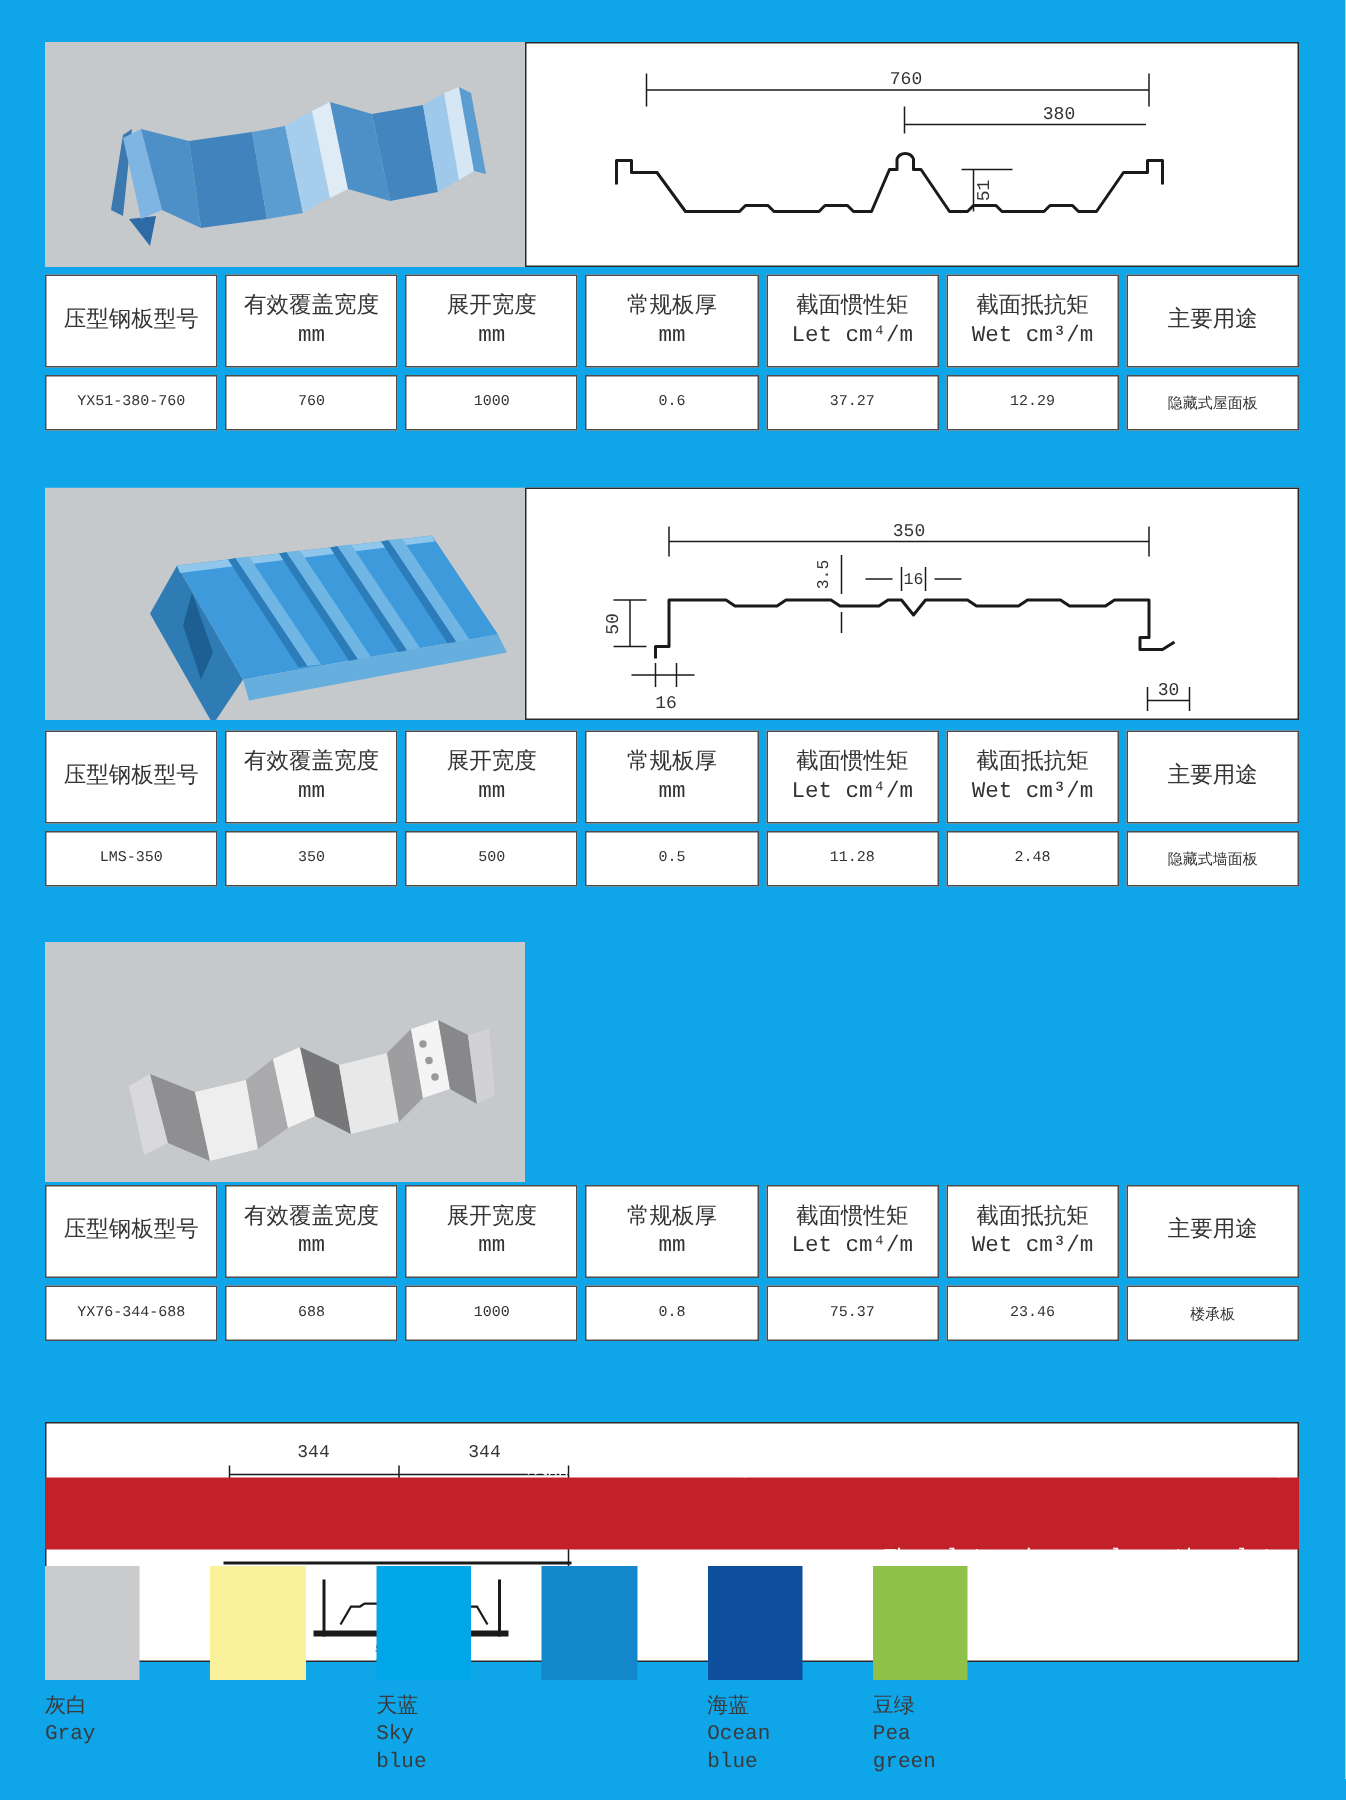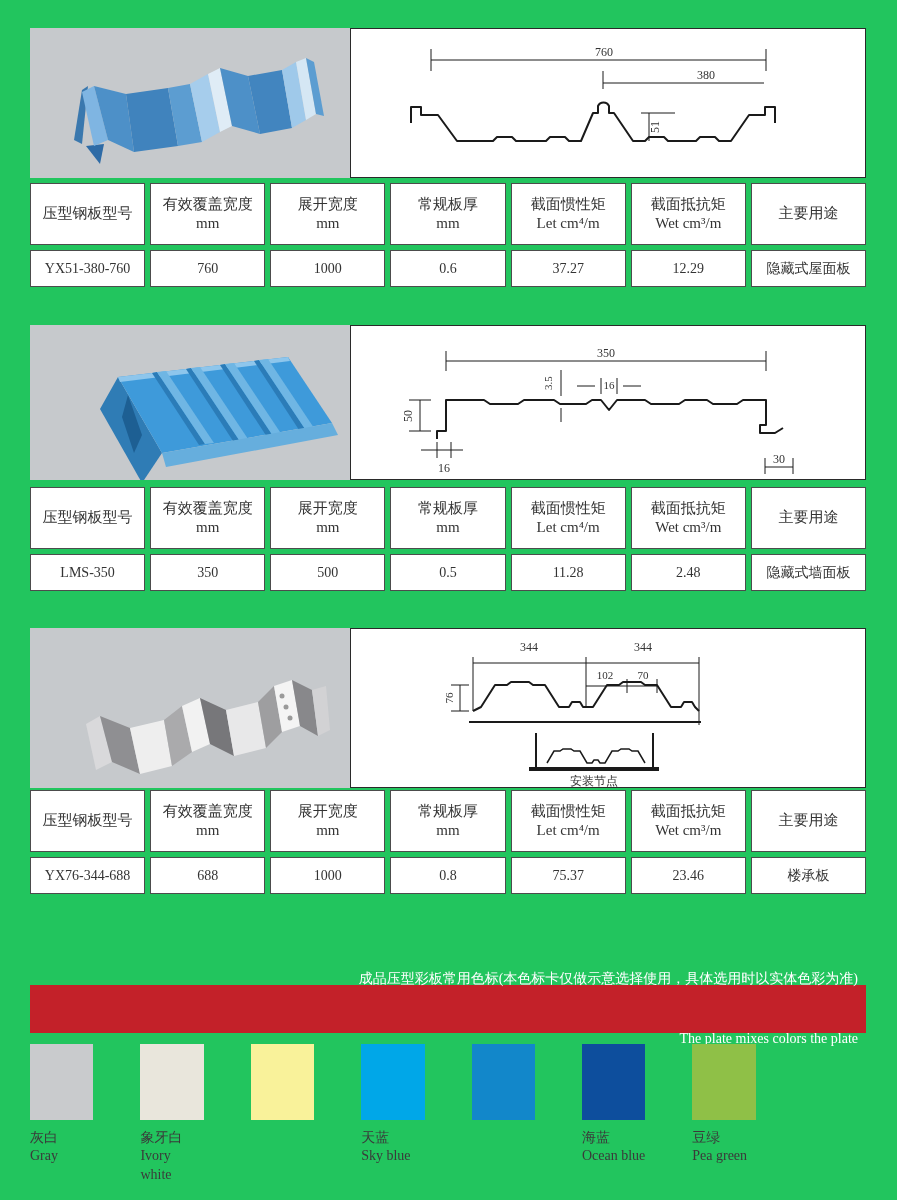--- a/index.html
+++ b/index.html
@@ -1,28 +1,28 @@
 <!DOCTYPE html>
 <html><head>
 <meta charset="utf-8">
 <style>
   html,body{margin:0;padding:0;background:#fff;}
-  .page{position:relative;width:897px;height:1200px;background:#22c55e;
-        font-family:Liberation Serif, serif;color:#333;overflow:hidden;}
+  .page{position:relative;width:897px;height:1200px;background:#0ea5e9;
+        font-family:Liberation Mono, monospace;color:#333;overflow:hidden;}
   .row{position:absolute;left:30px;width:836px;display:flex;}
   .photo{flex:0 0 320px;}
   .photo svg{display:block;}
   .draw-box{flex:1;border:1px solid #2a2a2a;background:#fff;}
   .draw-box svg{display:block;}
   .spec-table{position:absolute;left:30px;width:836px;display:grid;
               grid-template-columns:repeat(7,1fr);grid-template-rows:62px 37px;gap:5px;}
   .cell{border:1px solid #4c4c4c;display:flex;flex-direction:column;align-items:center;
         justify-content:center;text-align:center;background:#fff;}
   .cell.head{font-size:15px;line-height:1.3;color:#333;}
-  .cell.data{font-size:14px;color:#333;}
+  .cell.data{font-size:10px;color:#333;}
   .banner{position:absolute;left:30px;width:836px;height:48px;display:flex;flex-direction:column;
           justify-content:center;align-items:flex-end;padding-right:8px;box-sizing:border-box;gap:40px;}
   .banner .zh{color:#fff;font-size:14px;line-height:1.45;}
   .banner .en{color:#fff;font-size:14px;line-height:1.45;margin-left:19px;}
   .swatches{position:absolute;left:30px;width:836px;display:grid;
             grid-template-columns:repeat(8,1fr);column-gap:8px;gap:47px;}
   .swatch-box{height:76px;}
   .swatch-label{margin-top:9px;font-size:14px;color:#3a3a3a;line-height:1.32;}
   .dimtxt{font-size:12px;fill:#333;}
   .dimtxt.sm{font-size:11px;}
@@ -185,21 +185,21 @@
       </div>
     <div class="cell data">LMS-350</div>
     <div class="cell data">350</div>
     <div class="cell data">500</div>
     <div class="cell data">0.5</div>
     <div class="cell data">11.28</div>
     <div class="cell data">2.48</div>
     <div class="cell data">隐藏式墙面板</div>
   </div>
 
-  <div class="row" style="top:628px;height:160px;">
+  <div class="row" style="top:628px;height:160px;flex-direction:column;">
     <div class="photo">
       <svg width="320" height="160" viewBox="0 0 320 160">
         <rect x="0" y="0" width="320" height="160" fill="#c6c9cc"></rect>
         <polygon points="56,96 70,88 82,134 66,142" fill="#d9d9db"></polygon>
         <polygon points="70,88 100,100 110,146 82,134" fill="#8f8f92"></polygon>
         <polygon points="100,100 134,92 142,138 110,146" fill="#eeeeee"></polygon>
         <polygon points="134,92 152,78 162,124 142,138" fill="#aaaaac"></polygon>
         <polygon points="152,78 170,70 180,116 162,124" fill="#f2f2f2"></polygon>
         <polygon points="170,70 196,82 204,128 180,116" fill="#77777a"></polygon>
         <polygon points="196,82 228,74 236,120 204,128" fill="#e8e8e9"></polygon>
@@ -283,27 +283,20 @@
 
   <div class="swatches" style="top:1044px;">
     <div>
       <div class="swatch-box" style="background: rgb(201, 203, 205);"></div>
       <div class="swatch-label">
           <div>灰白</div>
           <div>Gray</div>
         </div>
     </div>
     <div>
-      <div class="swatch-box" style="background: rgb(233, 230, 220);"></div>
-      <div class="swatch-label">
-          <div>象牙白</div>
-          <div>Ivory white</div>
-        </div>
-    </div>
-    <div>
       <div class="swatch-box" style="background: rgb(249, 242, 154);"></div>
     </div>
     <div>
       <div class="swatch-box" style="background: rgb(0, 167, 232);"></div>
       <div class="swatch-label">
           <div>天蓝</div>
           <div>Sky blue</div>
         </div>
     </div>
     <div>

